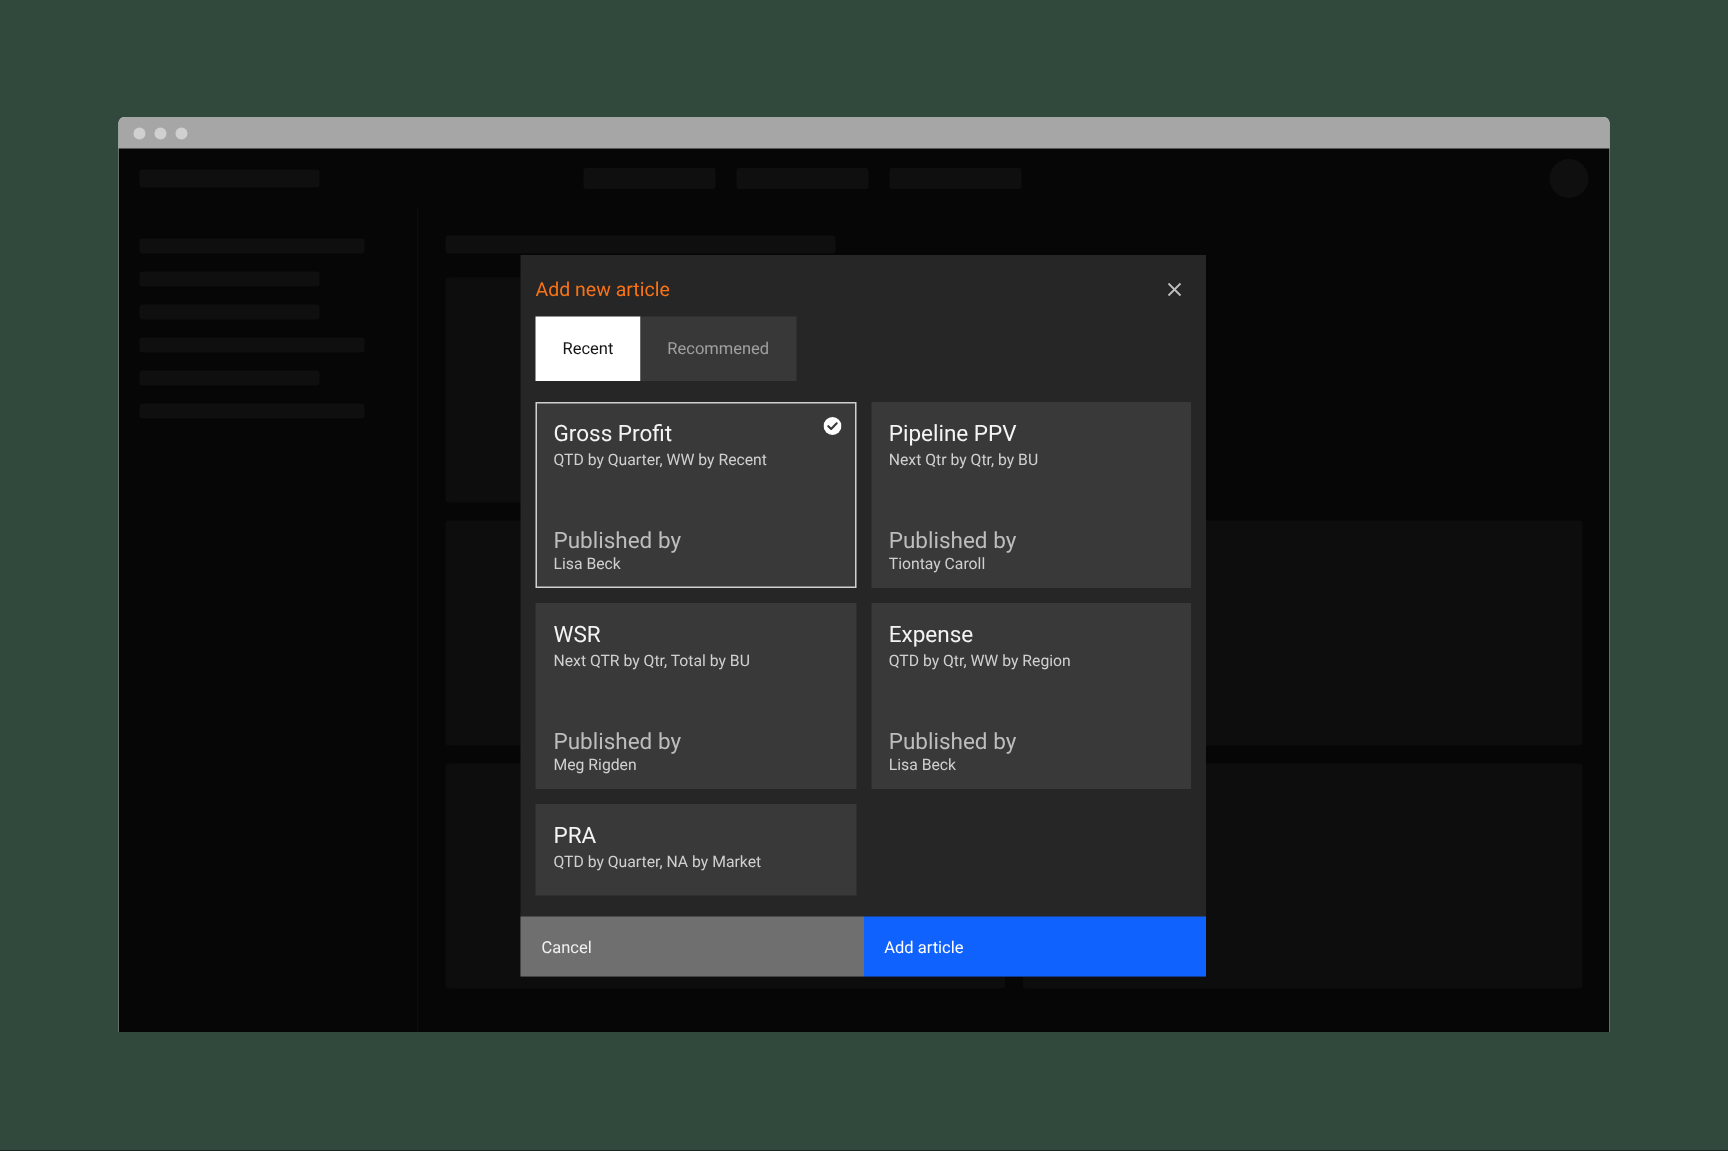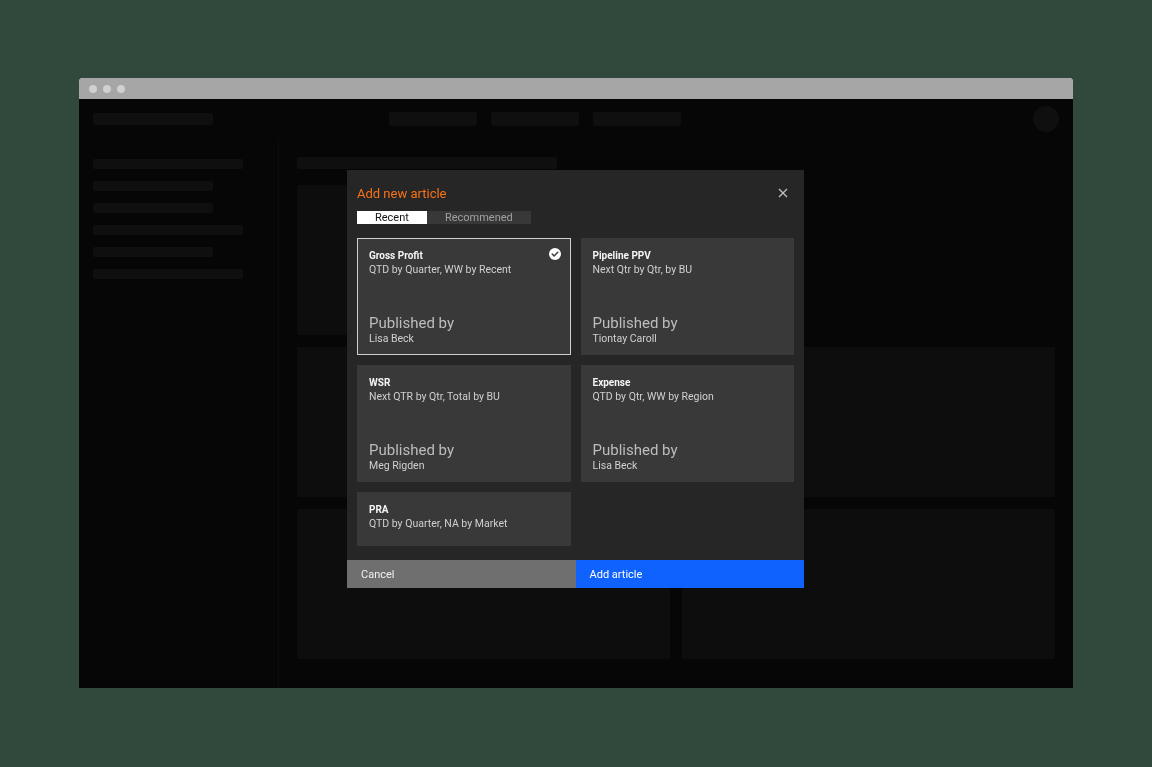--- a/index.html
+++ b/index.html
@@ -103,21 +103,21 @@
     display: flex; align-items: center; justify-content: center;
   }
   .close-btn svg { width: 10px; height: 10px; }
 
   .tabs {
     display: flex;
     padding: 0 10px 14px 10px;
     gap: 0;
   }
   .tab {
-    padding: 0 18px;
+    padding: 15px 18px;
     font-size: 11px;
     cursor: pointer;
     border-radius: 0;
   }
   .tab-active { background: #fff; color: #161616; }
   .tab-inactive { background: #383838; color: #a0a0a0; }
 
   .cards {
     padding: 0 10px 14px 10px;
     display: grid;
@@ -128,34 +128,34 @@
     background: #393939;
     padding: 12px 12px 10px 12px;
     position: relative;
     cursor: pointer;
     display: flex; flex-direction: column;
   }
   .card.selected {
     outline: 1px solid #d0d0d0;
     outline-offset: -1px;
   }
-  .card-title { font-weight: 700; color: #f4f4f4; font-size: 10px; margin-bottom: 2px; }
+  .card-title { font-weight: 400; color: #f4f4f4; font-size: 15px; margin-bottom: 2px; }
   .card-sub { color: #d0d0d0; font-size: 10.5px; }
   .card-spacer { height: 38px; }
   .card-spacer-sm { height: 6px; }
   .card-publabel { color: #bdbdbd; font-size: 15px; }
   .card-pubname { color: #d0d0d0; font-size: 10.5px; }
   .check {
     position: absolute; top: 10px; right: 10px;
     width: 12px; height: 12px;
   }
 
   .footer {
     display: flex;
-    height: 28px;
+    height: 40px;
   }
   .btn {
     flex: 1;
     display: flex;
     align-items: center;
     padding: 0 14px;
     font-size: 11px;
     cursor: pointer;
   }
   .btn-cancel { background: #6f6f6f; color: #f0f0f0; }

